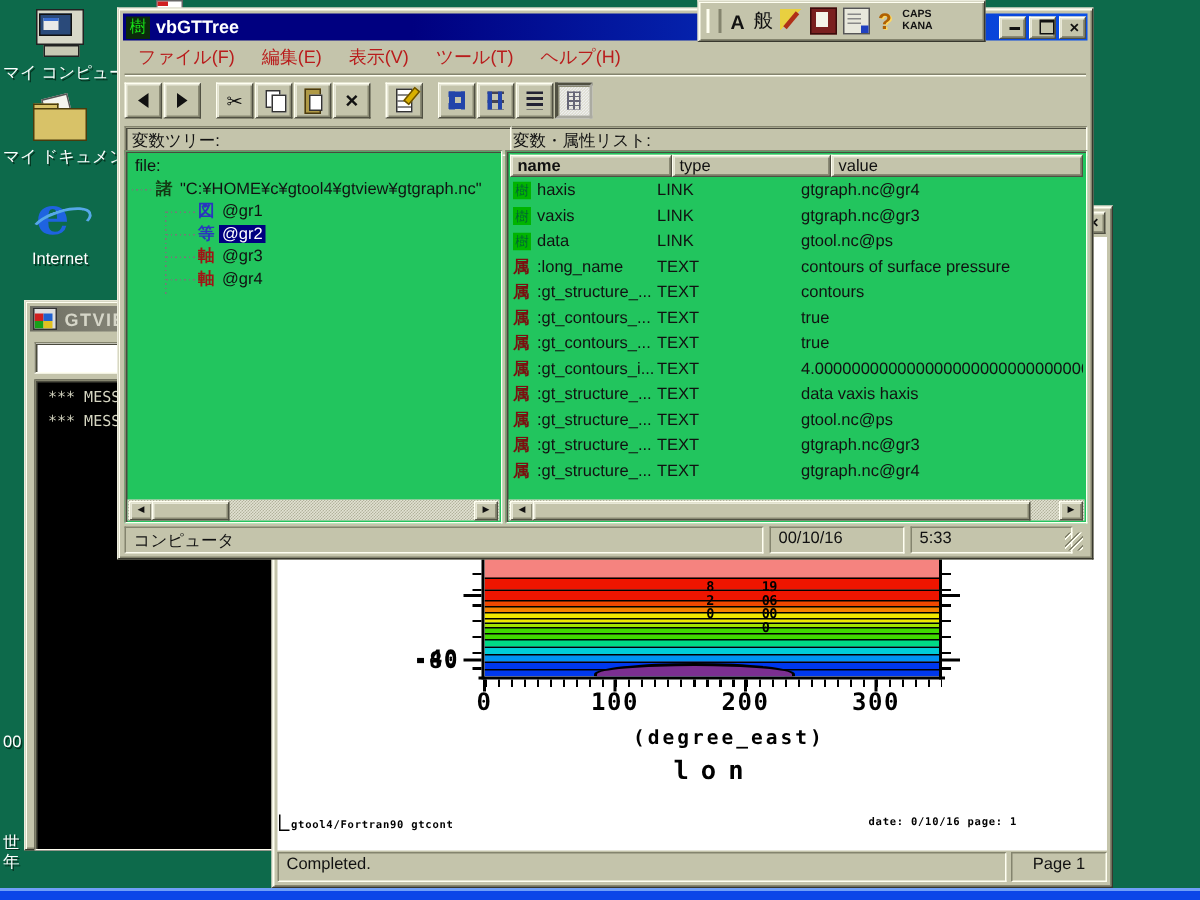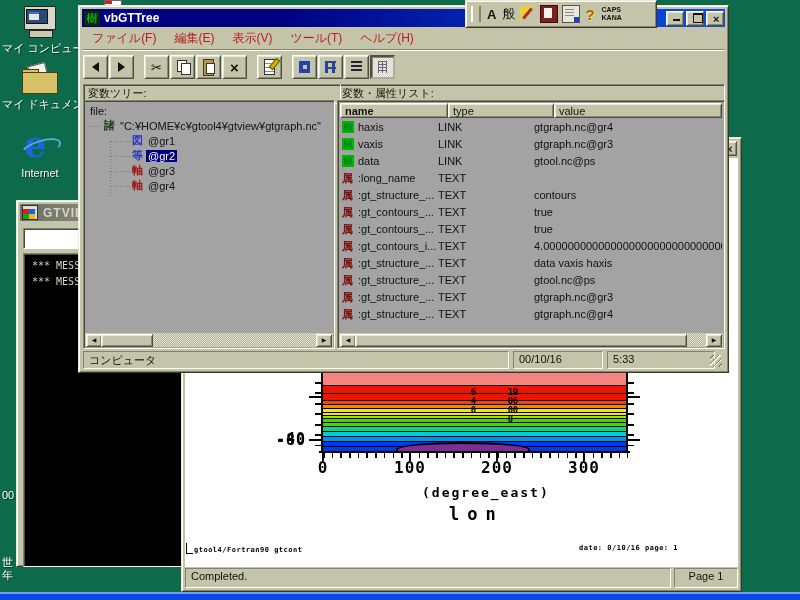--- a/index.html
+++ b/index.html
@@ -78,21 +78,21 @@
   .paste-pg{position:absolute;left:2px;top:3px;width:7px;height:9px;background:#fff;border:1px solid #333;}
   .prop-ic{position:relative;width:13px;height:14px;background:#fff;border:1px solid #333;
            background-image:repeating-linear-gradient(180deg,transparent 0 3px,#888 3px 4px);}
   .prop-pen{position:absolute;right:-3px;top:-2px;width:3px;height:10px;background:#d8b000;border:1px solid #6a5000;transform:rotate(40deg);}
   .view-ic{width:14px;height:12px;}
   .vi1{background:repeating-linear-gradient(90deg,#2244aa 0 4px,transparent 4px 8px),repeating-linear-gradient(180deg,#2244aa 0 4px,transparent 4px 8px);}
   .vi2{background:repeating-linear-gradient(90deg,#2244aa 0 3px,transparent 3px 7px),repeating-linear-gradient(180deg,#445 0 2px,transparent 2px 6px);}
   .vi3{background:repeating-linear-gradient(180deg,#223 0 2px,transparent 2px 4px);}
   .vi4{background:repeating-linear-gradient(180deg,#667 0 1px,transparent 1px 3px),repeating-linear-gradient(90deg,#667 0 1px,transparent 1px 4px);}
   .plabel-row{position:absolute;top:78px;height:16px;font-size:11px;color:#111;}
-  .panel{position:absolute;background:#a3a3a3;}
+  .panel{position:absolute;background:#22c55e;}
   
   #tree-panel{left:4px;top:94px;width:250px;height:247px;}
   .tree-inner{position:absolute;inset:2px;overflow:hidden;font-size:11px;color:#111;}
   .tree-row{position:relative;height:15px;display:flex;align-items:center;white-space:nowrap;}
   .tree-ico{font-weight:bold;font-size:11px;margin-right:3px;}
   .tree-lbl{padding:0 2px;}
   .sel{background:#000080;color:#fff;}
   .dotline{position:absolute;background-image:repeating-linear-gradient(90deg,#777 0 1px,transparent 1px 3px);height:1px;}
   .dotline-v{position:absolute;background-image:repeating-linear-gradient(180deg,#777 0 1px,transparent 1px 3px);width:1px;}
   .hscroll{position:absolute;left:1px;right:1px;bottom:1px;height:14px;}
@@ -255,21 +255,21 @@
     <div class="pw" style="left:267px;top:366px;font-size:17px;letter-spacing:8px;">lon</div>
 
     <div style="position:absolute;left:4px;top:405px;width:6px;height:10px;border-left:1px solid #000;border-bottom:1px solid #000;"></div>
     <div class="pw tiny" style="left:12px;top:408px;">gtool4/Fortran90 gtcont</div>
     <div class="pw tiny" style="left:397px;top:406px;">date: 0/10/16 page: 1</div>
 
     <div id="plot-status">
       <div class="statusbox" style="flex:1;margin-right:3px;">Completed.</div>
       <div class="statusbox" style="width:52px;text-align:center;">Page 1</div>
     </div>
-  <div class="clab" style="left: 287px; top: 250px;">640</div>
+  <div class="clab" style="left: 287px; top: 250px;">820</div>
       <div class="clab" style="left: 324px; top: 250px;">1000</div>
       <div class="clab" style="left: 329px; top: 250px;">960</div>
     </div>
 
   <div class="window" id="gttree-win">
     <div class="tbar">
       <span class="appico">樹</span>
       <span class="tbar-title">vbGTTree</span>
       <button class="titlebtn btn3d"><span style="display:inline-block;width:7px;border-bottom:2px solid #111;margin-bottom:2px;"></span></button>
       <button class="titlebtn btn3d"><span style="display:inline-block;width:8px;height:7px;border:1px solid #111;border-top-width:2px;"></span></button>
@@ -402,20 +402,21 @@
               </span>
               <span class="c2">LINK</span>
               <span class="c3">gtool.nc@ps</span>
             </div>
             <div class="lrow">
               <span class="c1">
                 <span class="ico-attr">属</span>
                 <span>:long_name</span>
               </span>
               <span class="c2">TEXT</span>
+              <span class="c3">contours of surface pressure</span>
             </div>
             <div class="lrow">
               <span class="c1">
                 <span class="ico-attr">属</span>
                 <span>:gt_structure_...</span>
               </span>
               <span class="c2">TEXT</span>
               <span class="c3">contours</span>
             </div>
             <div class="lrow">

